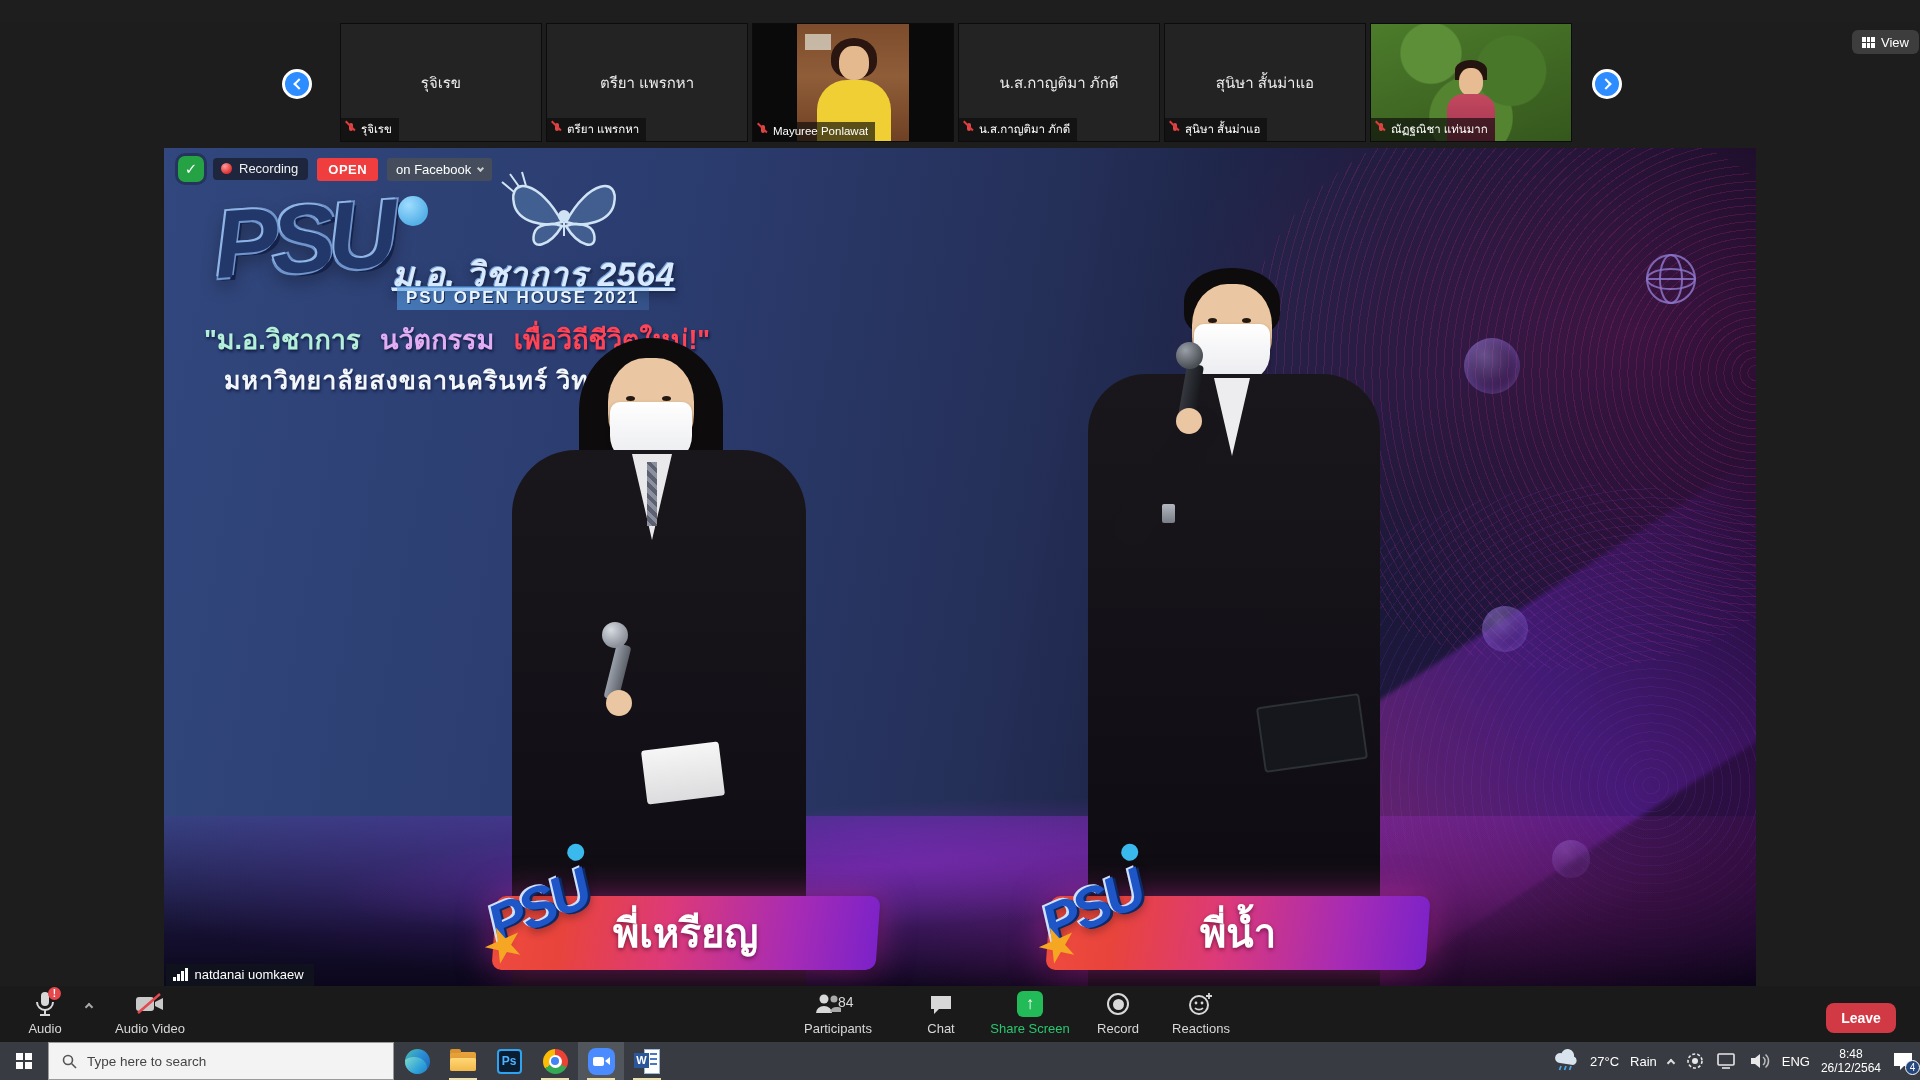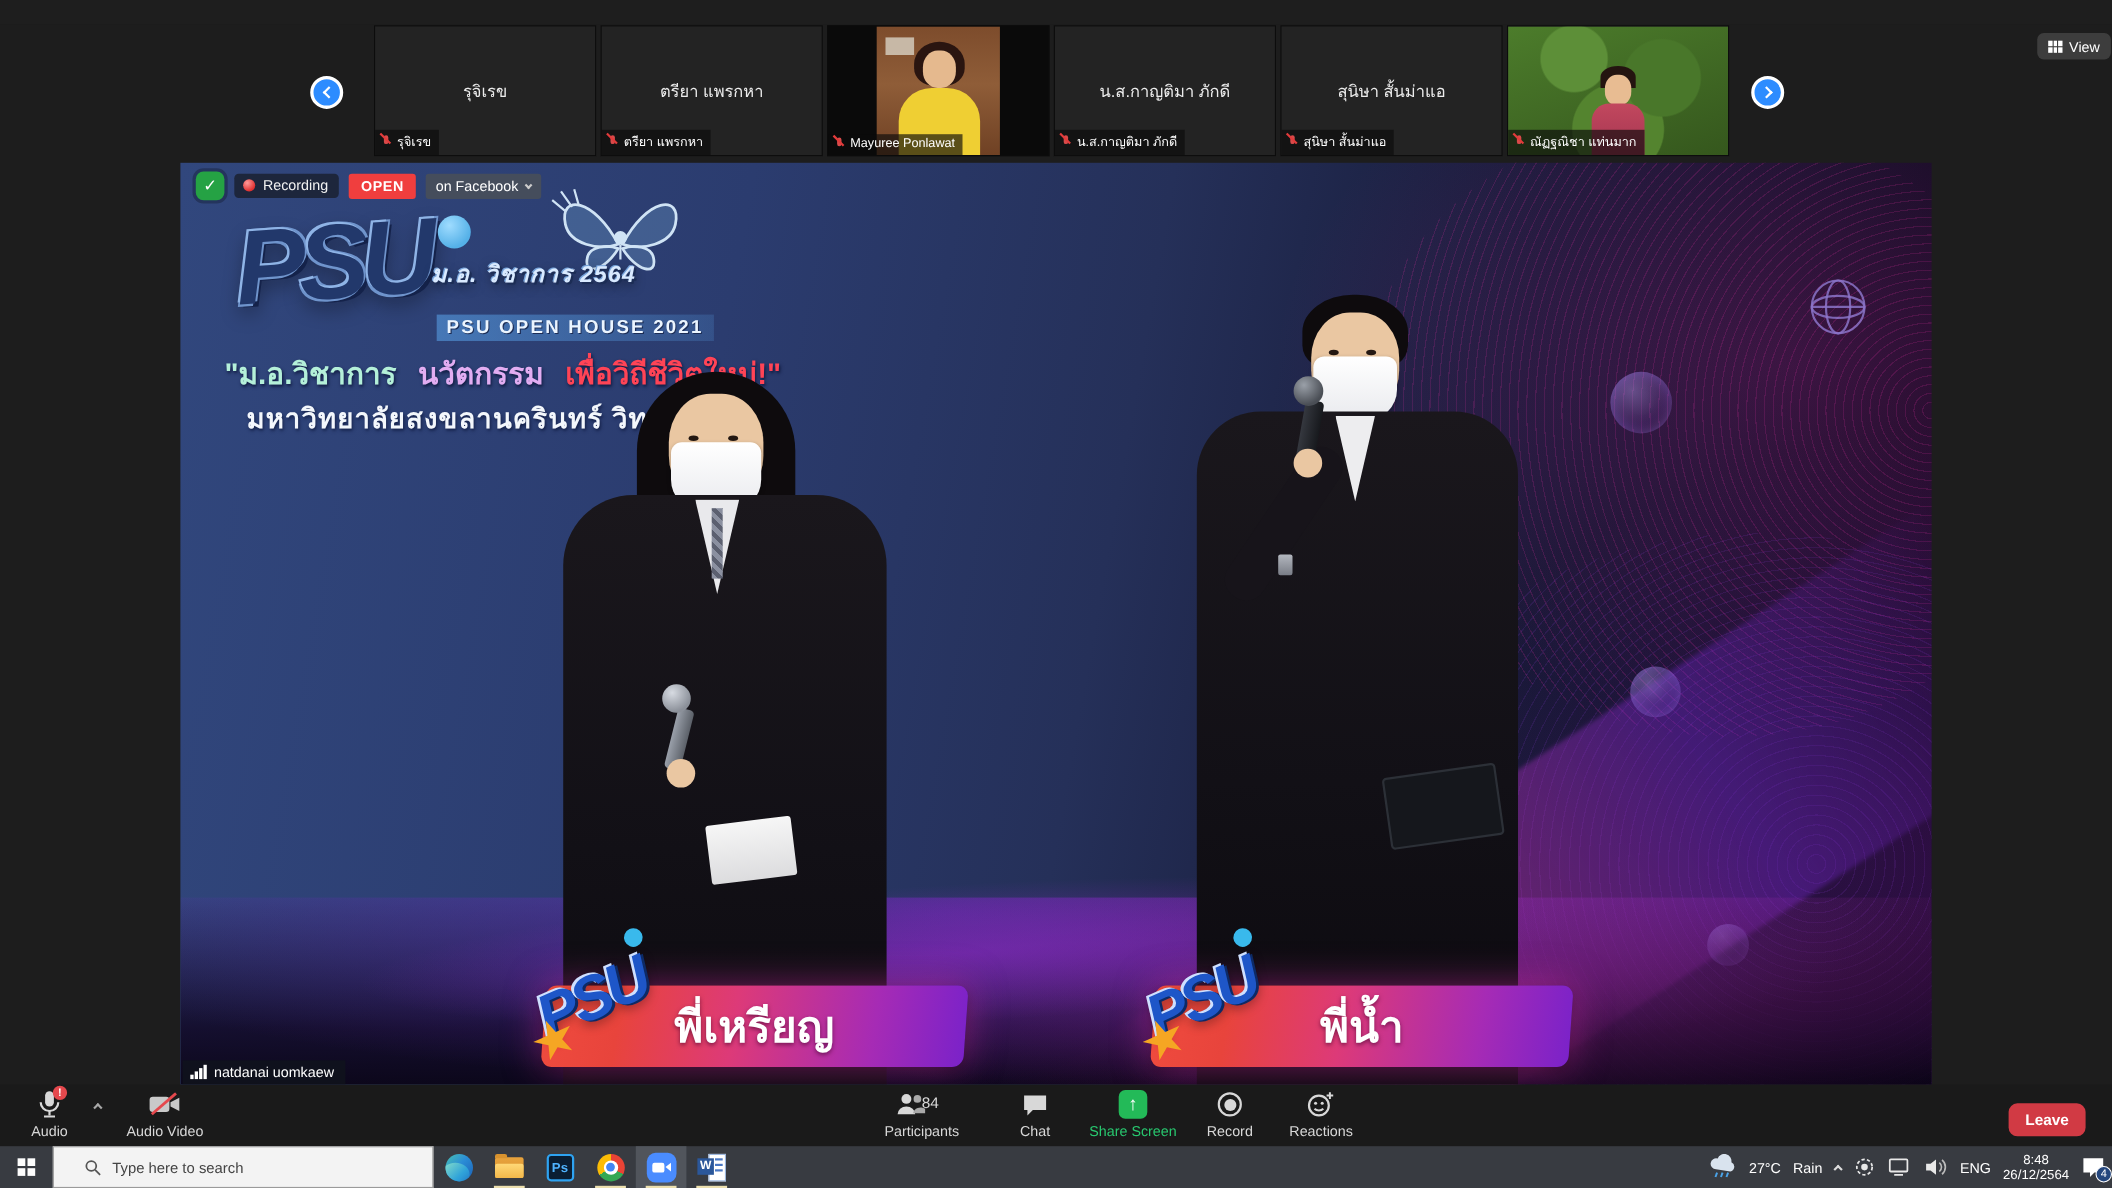--- a/index.html
+++ b/index.html
@@ -85,22 +85,22 @@
   .rec-pill span { color:#f1f1f1; font-size:13px; }
   .live-badge { background:#f03e3e; color:#fff; font-weight:bold; font-size:13px; padding:4px 11px; border-radius:3px; letter-spacing:.5px; }
   .fb-pill { display:flex; align-items:center; gap:7px; background:rgba(72,78,90,.92); color:#fff; font-size:13px; padding:4px 9px; border-radius:3px; }
   .fb-pill .chev.down { width:5px; height:5px; border-width:2px; transform:rotate(45deg); margin-top:-3px; }
 
   
   .psu-main { position:absolute; left:50px; top:36px; z-index:12; font-weight:bold; font-style:italic; font-size:96px; letter-spacing:-7px; color:#22386b; transform:rotate(-4deg);
     text-shadow:-2px -2px 0 #8fb4e6, 2px -2px 0 #6f94cc, -2px 2px 0 #6f94cc, 3px 3px 0 #14224a, 0 8px 18px rgba(0,0,0,.4); }
   .psu-dot { position:absolute; left:234px; top:48px; width:30px; height:30px; border-radius:50%; background:radial-gradient(circle at 35% 30%, #9fdcff, #55b1e8 70%); z-index:12; }
   .butterfly { position:absolute; left:336px; top:22px; z-index:12; }
-  .event-title { position:absolute; left:228px; top:84px; z-index:12; font-size:21px; font-weight:bold; font-style:italic; color:#d9eaff; letter-spacing:1px;
-    text-shadow:2px 2px 0 #1c2d55, -1px -1px 0 #76a3da, 0 4px 10px rgba(0,0,0,.5); }
+  .event-title { position:absolute; left:228px; top:100px; z-index:12; font-size:33px; font-weight:bold; font-style:italic; color:#d9eaff; letter-spacing:1px;
+    text-shadow:2px 2px 0 #1c2d55, -1px -1px 0 #76a3da, 0 4px 10px rgba(0,0,0,.5);text-decoration:underline; }
   .event-subtitle { position:absolute; left:233px; top:138px; z-index:12; font-size:17px; font-weight:bold; letter-spacing:2px; color:#ebf5ff; padding:2px 9px;
     background:linear-gradient(90deg, rgba(86,156,226,.6), rgba(86,156,226,.22)); text-shadow:1px 1px 0 #1c2d55; }
   .tagline { position:absolute; left:40px; top:170px; z-index:12; font-size:27px; font-weight:bold; white-space:nowrap; text-shadow:1px 2px 3px rgba(8,16,50,.85); }
   .tag1 { color:#b4f0d9; } .tag2 { color:#e2adf2; margin-left:12px; } .tag3 { color:#ff4456; margin-left:12px; }
   .university { position:absolute; left:60px; top:212px; z-index:12; font-size:25px; font-weight:bold; color:#f3f7fc; letter-spacing:1px; text-shadow:1px 2px 3px #131f47; }
 
   
   .presenter { position:absolute; z-index:20; }
   .p-left { left:330px; top:190px; width:330px; height:648px; }
   .p-right { left:900px; top:120px; width:340px; height:718px; }
@@ -162,21 +162,21 @@
   .record-ring i { width:11px; height:11px; border-radius:50%; background:#d8d8d8; }
   .leave-btn { position:absolute; right:24px; top:1003px; width:70px; height:30px; background:#d13a44; color:#fff; border:none; border-radius:8px; font-size:14px; font-weight:bold; cursor:pointer; z-index:51; font-family:inherit; }
   .audio-badge { position:absolute; left:14px; top:-4px; width:13px; height:13px; border-radius:50%; background:#e5484d; color:#fff; font-size:10px; font-weight:bold; display:flex; align-items:center; justify-content:center; }
   .pcount { position:absolute; left:30px; top:3px; font-size:14px; color:#d8d8d8; }
 
   
   .taskbar { position:absolute; left:0; top:1042px; width:1920px; height:38px; background:#383b41; z-index:60; display:flex; align-items:center; }
   .start-btn { width:48px; height:38px; display:flex; align-items:center; justify-content:center; cursor:pointer; }
   .win-logo { width:16px; height:16px; display:grid; grid-template-columns:1fr 1fr; gap:1.5px; }
   .win-logo i { background:#fdfdfd; }
-  .search-box { width:346px; height:38px; background:#f3f3f3; border:1px solid #9a9a9a; display:flex; align-items:center; gap:10px; padding-left:28px; cursor:text; }
+  .search-box { width:346px; height:38px; background:#f3f3f3; border:1px solid #9a9a9a; display:flex; align-items:center; gap:10px; padding-left:13px; cursor:text; }
   .search-box span { color:#444; font-size:13.5px; }
   .task-icon { width:46px; height:38px; display:flex; align-items:center; justify-content:center; position:relative; cursor:pointer; }
   .task-icon.running::after { content:""; position:absolute; bottom:0; left:9px; right:9px; height:2.5px; background:#ecdfae; }
   .task-icon.active { background:#51555c; }
   .edge-ball { width:25px; height:25px; border-radius:50%; background:linear-gradient(135deg,#49c3b1 0%,#2b8dd6 45%,#1a5fb4 100%); position:relative; overflow:hidden; }
   .edge-ball::after { content:""; position:absolute; left:-4px; top:8px; width:26px; height:22px; border-radius:50%; background:linear-gradient(135deg,#8ee3c8,#2fa3d9 60%, transparent); }
   .folder-icon { width:26px; height:19px; position:relative; }
   .folder-icon .back { position:absolute; inset:0; background:linear-gradient(180deg,#e8a33d,#d8922e); border-radius:2px; }
   .folder-icon .back::before { content:""; position:absolute; left:0; top:-3px; width:11px; height:4px; background:#d8922e; border-radius:2px 2px 0 0; }
   .folder-icon .front { position:absolute; left:0; bottom:0; width:100%; height:13px; background:linear-gradient(180deg,#ffd876,#f3b84a); border-radius:2px; }

